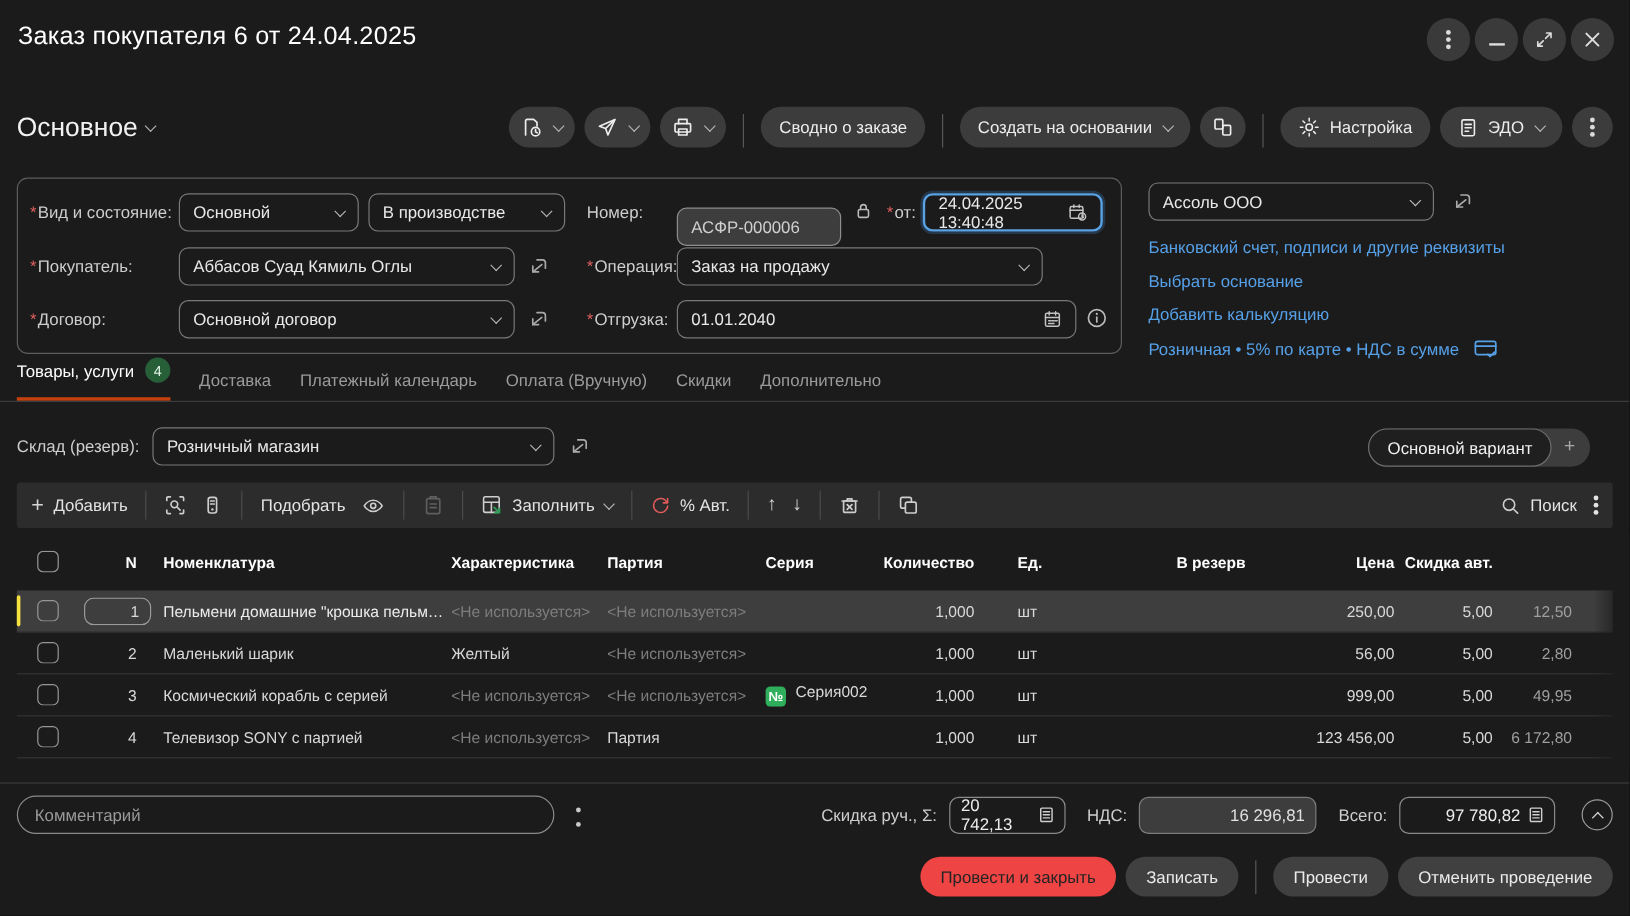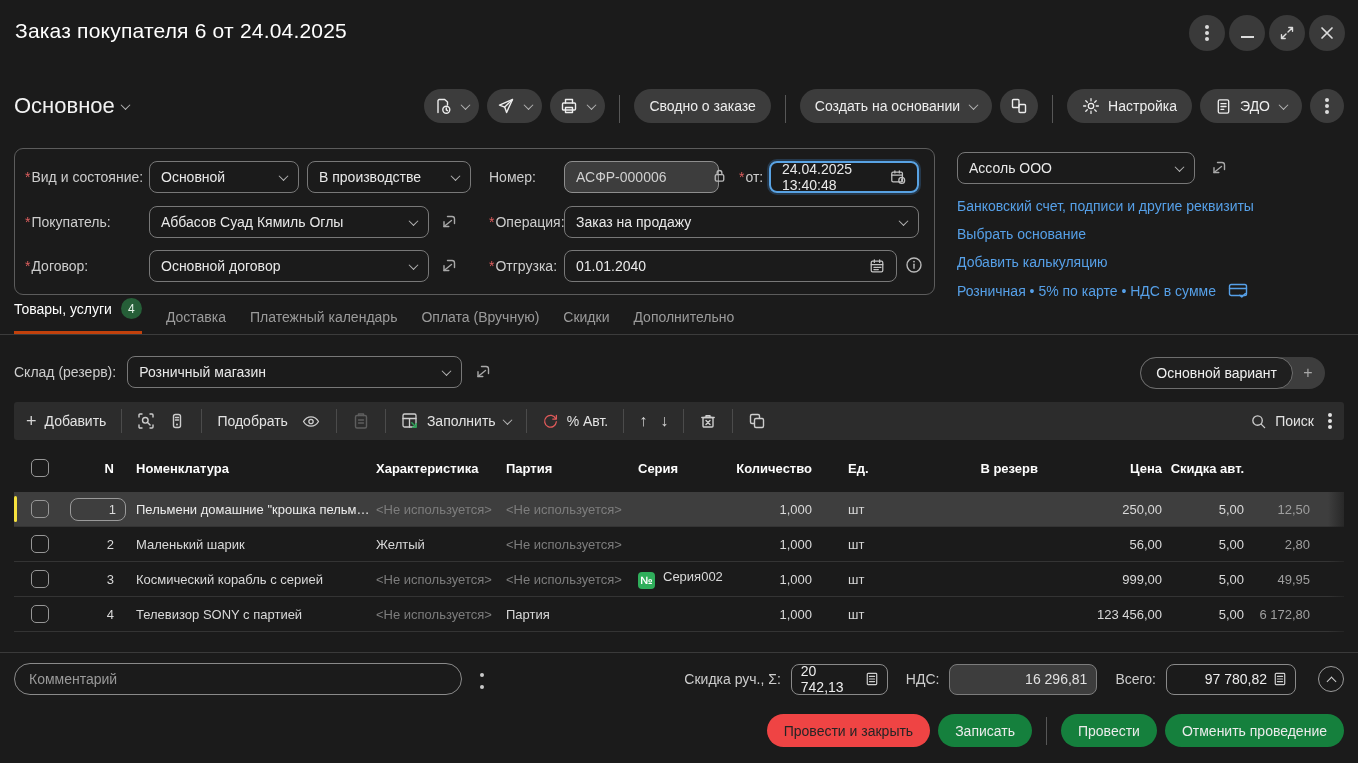--- a/index.html
+++ b/index.html
@@ -112,21 +112,21 @@
   .tot-fld{height:31px;border:1px solid #8a8a8a;border-radius:8px;display:flex;align-items:center;
            justify-content:flex-end;gap:7px;padding:0 9px;color:#ededed}
   .tot-fld .calc{color:#cfcfcf;cursor:pointer}
   .tot-fld.disabled{background:#3d3d3d;border-color:#7c7c7c;color:#e0e0e0}
   .collapse{width:26px;height:26px;border:1.5px solid #9a9a9a;border-radius:50%;display:flex;
             align-items:center;justify-content:center;color:#cfcfcf;margin-left:12px;cursor:pointer}
   .collapse .chev{margin-top:4px}
 
   
   .actions{position:absolute;top:714px;right:14px;display:flex;align-items:center;gap:8px}
-  .abtn{height:33px;border-radius:17px;background:#15803d;color:#ebebeb;display:flex;align-items:center;
+  .abtn{height:33px;border-radius:17px;background:#404040;color:#ebebeb;display:flex;align-items:center;
         padding:0 17px;cursor:pointer;white-space:nowrap}
   .abtn.primary{background:#ef4444;color:#242424}
 </style>
 </head>
 <body>
 
 <div id="app">
 
   <div class="title">Заказ покупателя 6 от 24.04.2025</div>
   <div class="winctrl">
@@ -256,21 +256,21 @@
       <svg class="ic" width="20" height="20" viewBox="0 0 20 20">
           <path d="M8.5 4.5H13a2.5 2.5 0 0 1 2.5 2.5v4.5"></path>
           <path d="M12.5 8.5L5 14.5"></path>
           <path d="M5 9.8v4.7h4.8"></path>
         </svg>
     </div>
 
     <div class="fp-abs lbl" style="left:474px;top:12px;height:32px">
         <span>Номер:</span>
       </div>
-    <div class="fld disabled fp-abs" style="left:549px;top:12px;width:155px">
+    <div class="fld disabled fp-abs" style="left:549px;top:24px;width:137px">
       <span>АСФР-000006</span>
     </div>
     <div class="fp-abs" style="left:696px;top:18px;color:#b9b9b9">
       <svg class="ic" width="17" height="17" viewBox="0 0 18 18">
           <rect x="4.5" y="8" width="9" height="7" rx="1.5"></rect>
           <path d="M6.5 8V6.2a2.5 2.5 0 0 1 5 0V8"></path>
         </svg>
     </div>
     <div class="fp-abs" style="left:724px;top:12px;height:32px">
       <span class="req">*</span>
@@ -285,21 +285,21 @@
             <circle cx="13.2" cy="12.8" r="3.3"></circle>
             <path d="M13.2 11.2v1.8l1.2.7"></path>
           </svg>
       </span>
     </div>
 
     <div class="fp-abs" style="left:474px;top:57px;height:32px">
       <span class="req">*</span>
         <span class="lbl">Операция:</span>
     </div>
-    <div class="fld fp-abs" style="left:549px;top:57px;width:355px">
+    <div class="fld fp-abs" style="left:549px;top:57px;width:305px">
       <span>Заказ на продажу</span>
         <span class="chev"></span>
     </div>
 
     <div class="fp-abs" style="left:474px;top:101px;height:32px">
       <span class="req">*</span>
         <span class="lbl">Отгрузка:</span>
     </div>
     <div class="fld fp-abs" style="left:549px;top:101px;width:333px">
       <span>01.01.2040</span>

